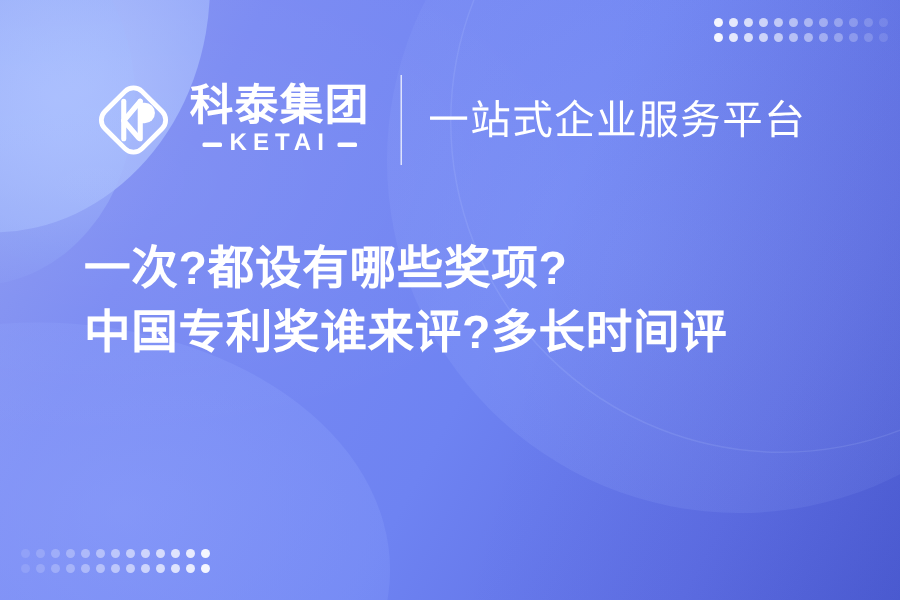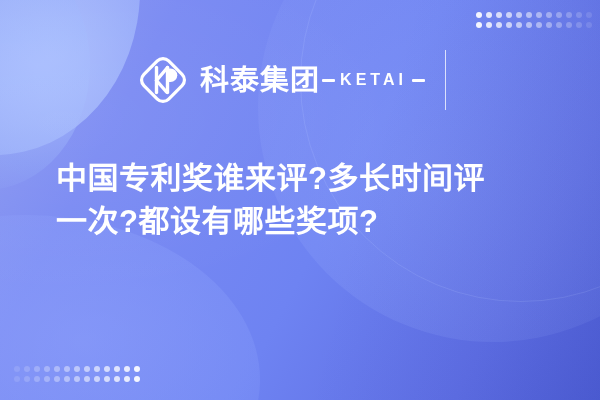--- a/index.html
+++ b/index.html
@@ -134,22 +134,22 @@
 
   .brand-mark {
     width: 54px;
     height: 54px;
     flex: 0 0 54px;
     display: block;
   }
 
   .brand-words {
     display: flex;
-    flex-direction: row;
-    align-items: center;
+    flex-direction: column;
+    align-items: flex-start;
     gap: 2px;
   }
   .brand-name-cn {
     color: #ffffff;
     font-size: 29px;
     font-weight: bold;
     letter-spacing: 1px;
     line-height: 1.05;
     white-space: nowrap;
   }
@@ -316,22 +316,23 @@
           <i class="brand-rule"></i>
           <span class="brand-name-en">KETAI</span>
           <i class="brand-rule"></i>
         </span>
       </div>
     </div>
 
     <div class="header-divider"></div>
 
     <div class="tagline">
+      <span class="tagline-main">一站式企业服务平台</span>
     </div>
 
   </div>
 
   <div class="headline">
+    <span class="headline-line">一次?都设有哪些奖项?</span>
     <span class="headline-line">中国专利奖谁来评?多长时间评</span>
-    <span class="headline-line">一次?都设有哪些奖项?</span>
   </div>
 
 </div>
 
 </body></html>

